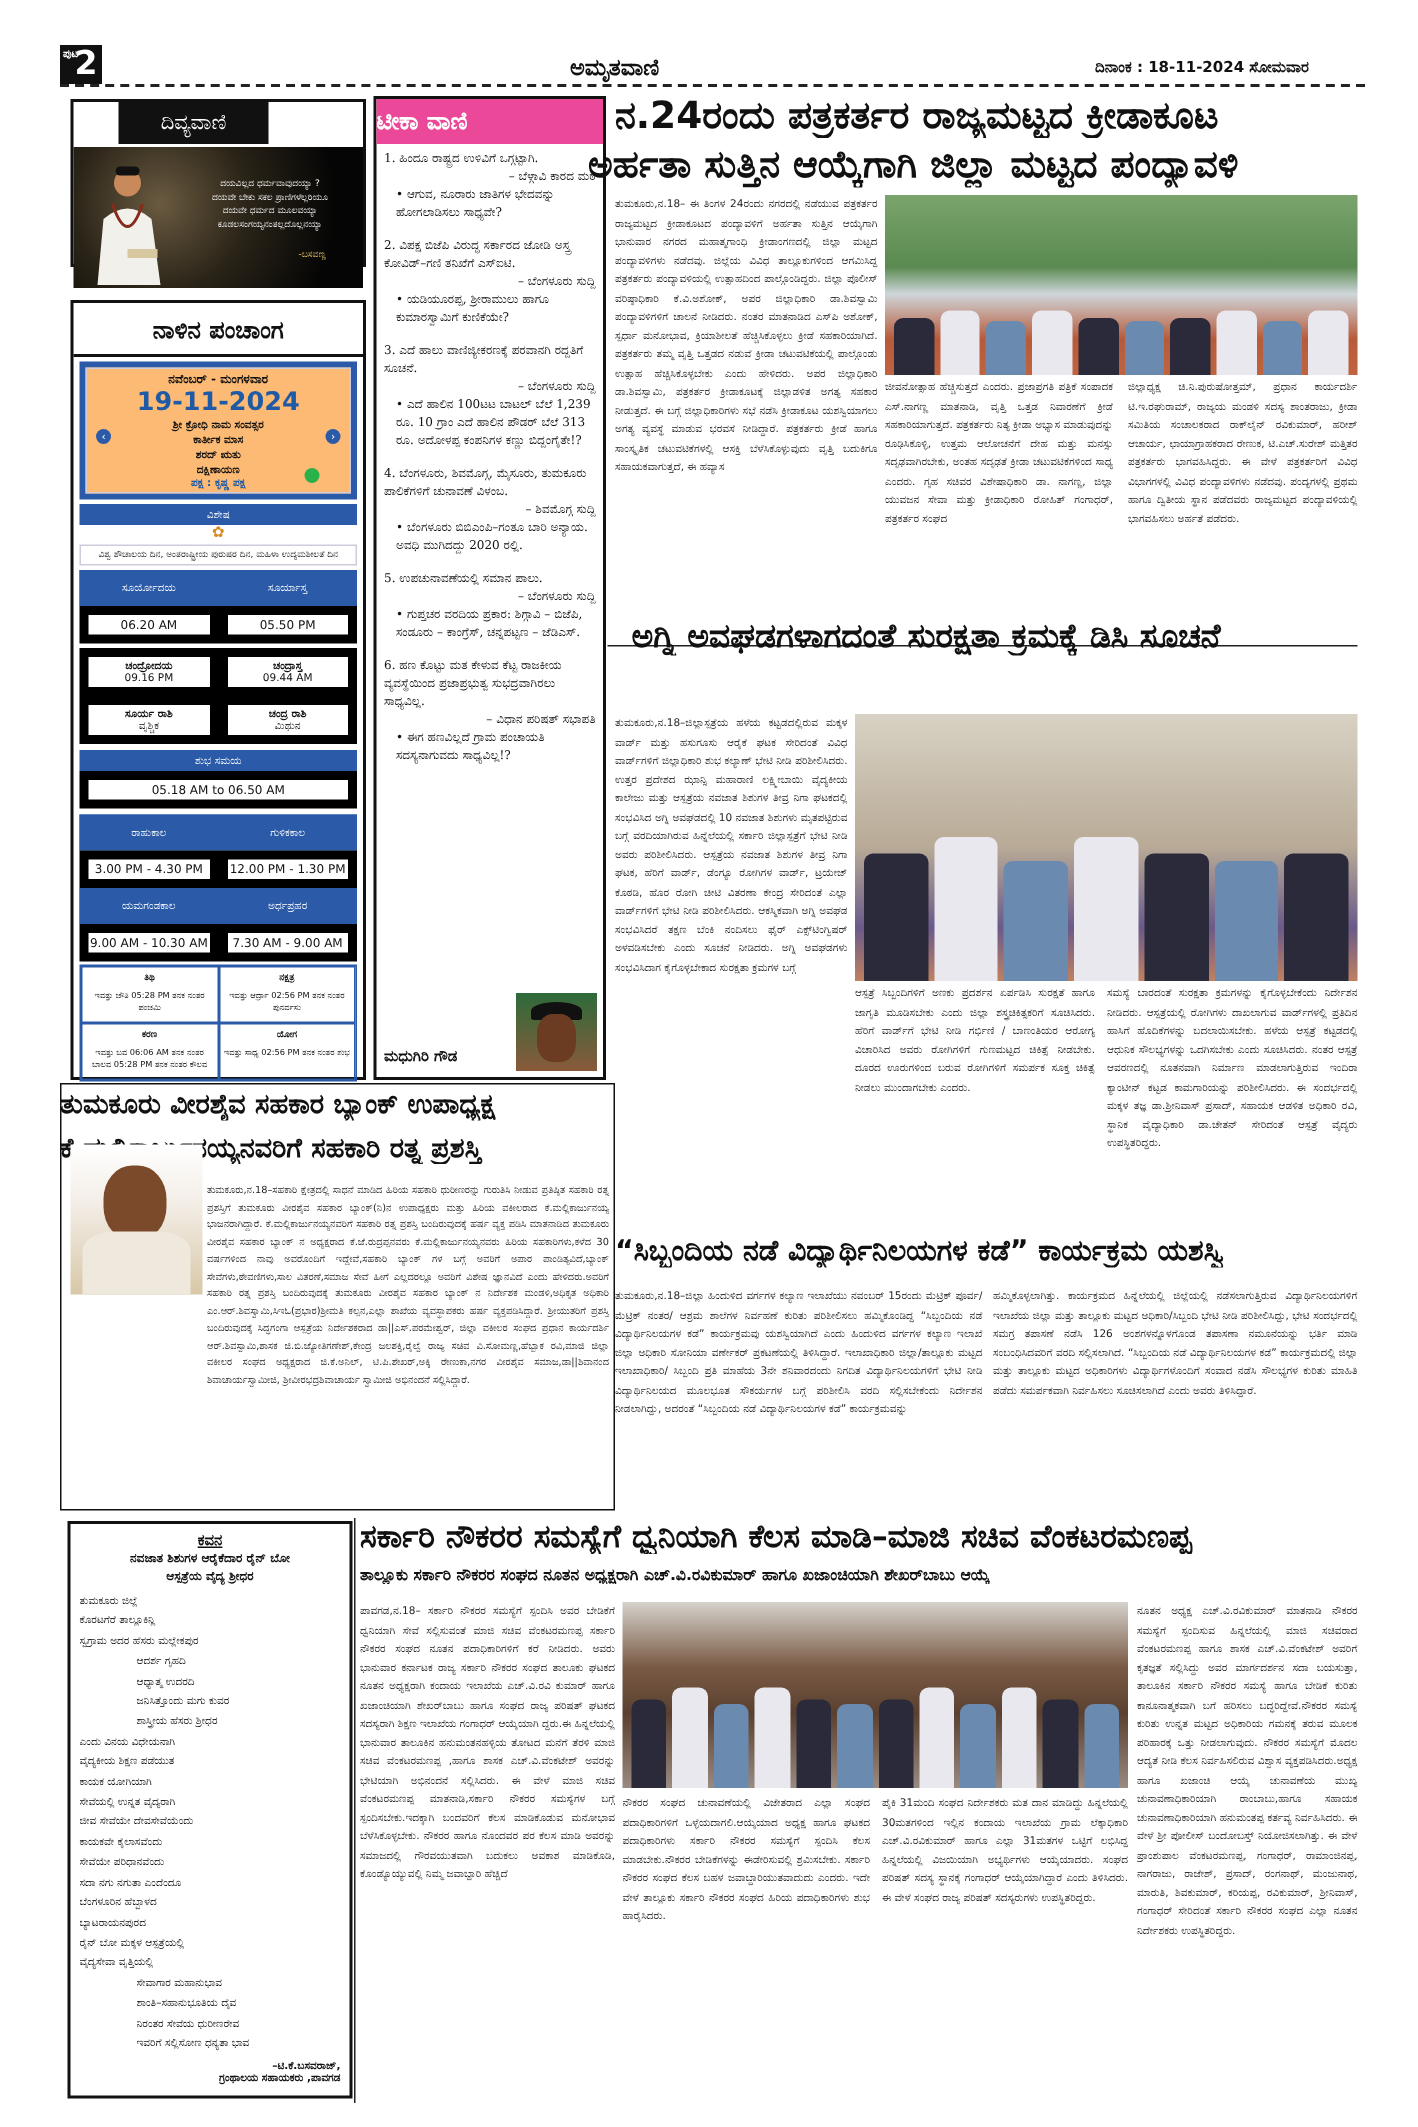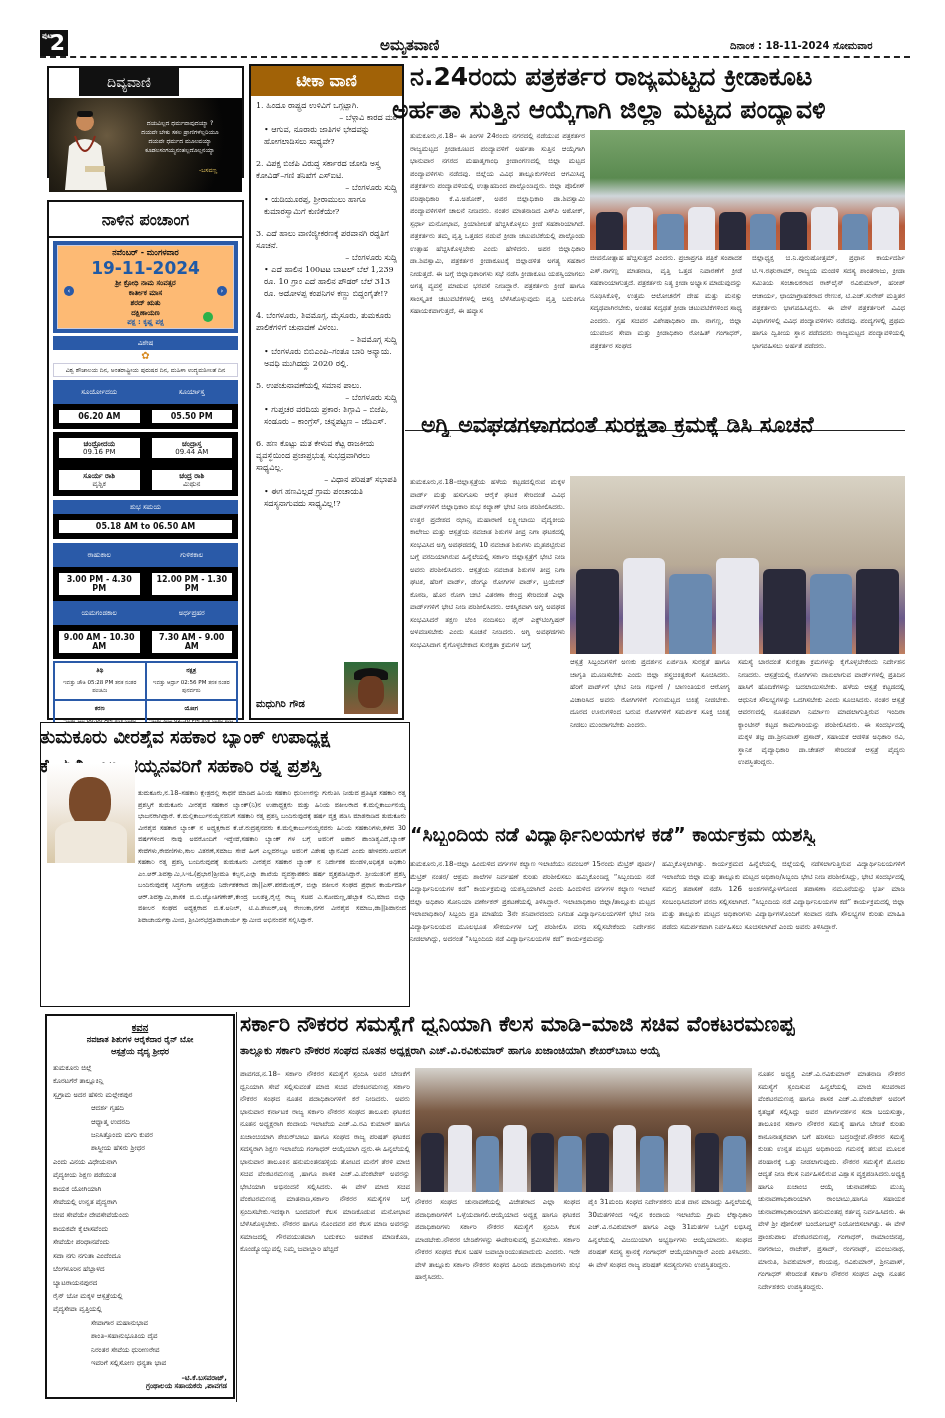--- a/index.html
+++ b/index.html
@@ -25,32 +25,32 @@
   .cal .month { font-size: 8px; font-weight: bold; }
   .cal .date { font-size: 17px; font-weight: bold; color: #1f5aa6; }
   .cal .line { font-size: 7px; font-weight: bold; line-height: 10px; }
   .cal .paksha { color: #1f5aa6; font-size: 7px; font-weight: bold; }
   .nav-btn { position: absolute; top: 40px; width: 10px; height: 10px; border-radius: 50%; background: #2a5aa8; color: #fff; font-size: 7px; line-height: 10px; text-align: center; }
   .wa { position: absolute; right: 20px; bottom: 6px; width: 10px; height: 10px; border-radius: 50%; background: #2bb14a; }
   .bar { background: #2a5aa8; color: #fff; font-size: 7px; text-align: center; height: 14px; line-height: 14px; margin: 0 4px; }
   .cell-row { display: flex; margin: 0 4px; }
   .cell-row > div { flex: 1; text-align: center; font-size: 7px; padding: 2px 0; border: 6px solid #000000; }
   .cell-row.h > div { background: #2a5aa8; color: #fff; border-color: #2a5aa8; }
-  .cell-row .v { font-size: 8px; font-weight: bold; }
+  .cell-row .v { font-size: 8px; font-weight: normal; }
   .note { margin: 2px 4px; font-size: 6px; text-align: center; border: 1px solid #ccd; padding: 2px; line-height: 8px; }
   .grid4 { display: grid; grid-template-columns: 1fr 1fr; margin: 2px 4px; border: 1px solid #2a5aa8; }
   .grid4 > div { border: 1px solid #2a5aa8; font-size: 5.5px; text-align: center; padding: 3px 2px; height: 38px; line-height: 8px; }
   .grid4 b { display: block; font-size: 6px; margin-bottom: 4px; }
   .rashi { margin: 2px 4px; border: 1px solid #2a5aa8; }
   .rashi-title { background: #2a5aa8; color: #fff; font-size: 8px; text-align: center; height: 14px; line-height: 14px; }
   .rashi-grid { display: grid; grid-template-columns: 1fr 1fr 1fr 1fr; }
   .rashi-grid span { font-size: 5.5px; padding: 2px 4px; border-bottom: 1px solid #ddd; height: 11px; }
 
   .teeka { left: 249px; top: 64px; width: 155px; height: 656px; }
-  .teeka-title { height: 30px; background: #a16207; color: #fff; font-size: 16px; text-align: center; line-height: 30px; font-weight: bold; }
+  .teeka-title { height: 30px; background: #ec4899; color: #fff; font-size: 16px; line-height: 30px; font-weight: bold; }
   .teeka-body { padding: 4px 5px; font-family: "DejaVu Serif", serif; font-size: 8px; line-height: 12px; }
   .teeka-item { margin-bottom: 10px; }
   .teeka-src { text-align: right; }
   .teeka-reply { padding-left: 8px; }
   .columnist { position: absolute; left: 5px; bottom: 8px; font-size: 10px; font-weight: bold; }
   .col-photo { position: absolute; right: 4px; bottom: 4px; width: 54px; height: 52px; background: linear-gradient(#2d6b3a, #8a5a3a); }
   .col-photo .face { position: absolute; left: 14px; top: 14px; width: 26px; height: 32px; background: #6b3b22; border-radius: 40%; }
   .col-photo .cap { position: absolute; left: 10px; top: 6px; width: 34px; height: 12px; background: #111; border-radius: 50% 50% 10% 10%; }
 
   .hl { font-weight: bold; text-align: left; white-space: nowrap; overflow: hidden; }

